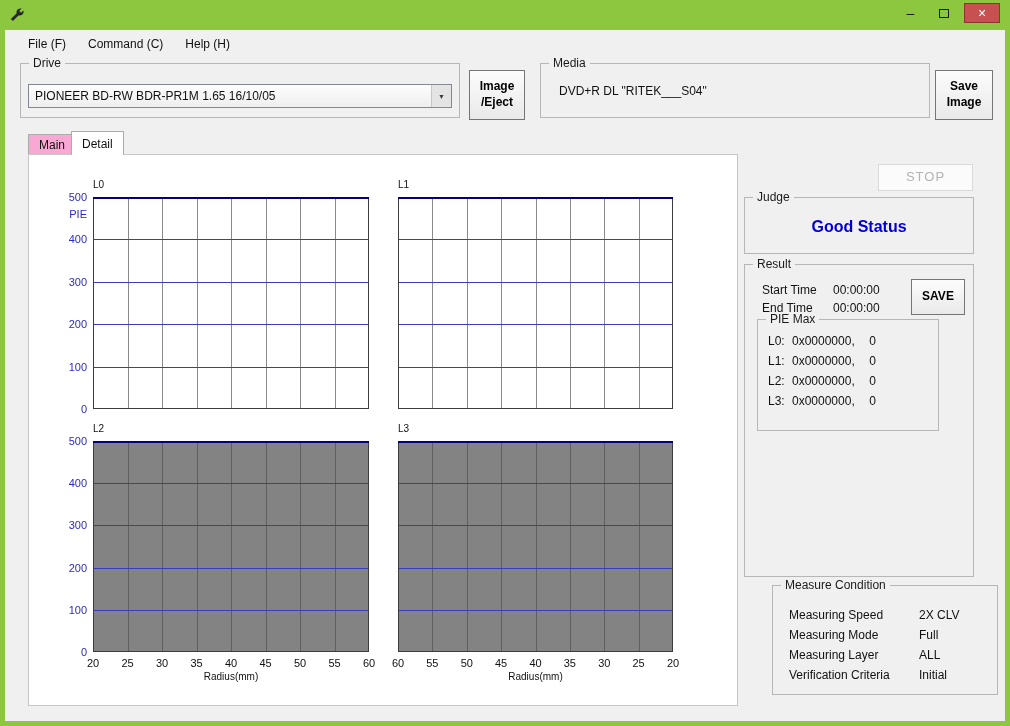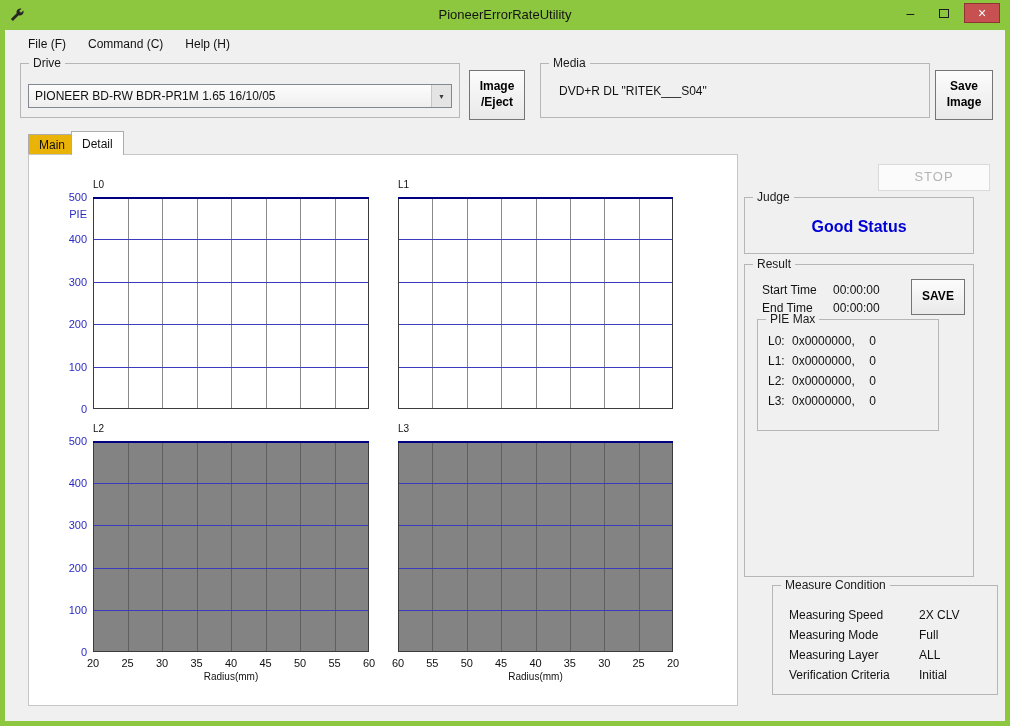--- a/index.html
+++ b/index.html
@@ -35,21 +35,21 @@
     display:flex; align-items:center; }
   .combo-text { flex:1; padding-left:6px; font-size:12px; color:#111; white-space:nowrap; overflow:hidden; }
   .combo-arrow { width:20px; align-self:stretch; display:flex; align-items:center; justify-content:center;
     font-size:7px; color:#3d3d3d; background:#e4e4e4; border-left:1px solid #c6c6c6; }
   .btn { position:absolute; background:linear-gradient(#fcfcfc,#e9e9e9); border:1px solid #757575;
     font-weight:bold; font-size:12px; color:#000; display:flex; align-items:center; justify-content:center;
     text-align:center; line-height:1.3; cursor:default; }
   .btn.disabled { background:#fbfbfb; border:1px solid #dadada; color:#b3b3b3;
     font-weight:normal; font-size:13px; letter-spacing:1px; }
   
-  .tab { position:absolute; border:1px solid #acacac; background:#eab308; font-size:12px;
+  .tab { position:absolute; border:1px solid #acacac; background:#f9a8d4; font-size:12px;
     color:#111; display:flex; align-items:center; justify-content:center; padding:0 10px; }
   .tab-main { left:28px; top:134px; height:21px; }
   .tab-detail { left:71px; top:131px; height:24px; background:#fff; border-bottom:none; z-index:4; }
   
   .panel { position:absolute; left:28px; top:154px; width:710px; height:552px;
     background:#fff; border:1px solid #c6c6c6; z-index:2; }
   .pie-label { position:absolute; left:16px; top:18px; width:42px; text-align:right;
     font-size:11px; color:var(--tick-blue,#2b2bc4);margin-top:35px; }
   .chart-title { position:absolute; font-size:10px; color:#111; }
   .plot { position:absolute; }
@@ -66,21 +66,20 @@
 <body>
 
 <div class="window">
 
   <div class="titlebar">
     <span class="app-icon">
       <svg viewBox="0 0 16 16" width="16" height="16">
         <path d="M11.2 1.4a3.7 3.7 0 0 0-3.5 4.9L1.9 12l2 2 5.8-5.8a3.7 3.7 0 0 0 4.9-3.5c0-.4-.1-.9-.2-1.3L12 5.8 10.2 4l2.4-2.4c-.4-.1-.9-.2-1.4-.2z" fill="#262626"></path>
       </svg>
     </span>
-    <span class="window-title">PioneerErrorRateUtility</span>
     <span class="win-controls">
       <span class="win-btn">–</span>
       <span class="win-btn">
           <span class="max-box"></span>
         </span>
       <span class="win-btn close">×</span>
     </span>
   </div>
 
   <div class="menubar">
@@ -218,21 +217,21 @@
         <div class="y-tick" style="top: 42px;">500</div>
         <div class="y-tick" style="top: 497px;">0</div>
         <div class="y-tick" style="top: 454.8px;">100</div>
         <div class="y-tick" style="top: 412.6px;">200</div>
         <div class="y-tick" style="top: 370.4px;">300</div>
         <div class="y-tick" style="top: 328.2px;">400</div>
         <div class="y-tick" style="top: 286px;">500</div>
       </div>
   </div>
 
-  <div class="btn disabled" style="left:878px; top:164px; width:112px; height:27px;">STOP</div>
+  <div class="btn disabled" style="left:878px; top:164px; width:95px; height:27px;">STOP</div>
 
   <div class="groupbox" style="left:744px; top:197px; width:230px; height:57px;">
     <span class="gb-label">Judge</span>
     <span class="judge-status">Good Status</span>
   </div>
 
   <div class="groupbox" style="left:744px; top:264px; width:230px; height:313px;">
     <span class="gb-label">Result</span>
     <span class="kv" style="left:17px; top:18px;">Start Time</span>
     <span class="kv" style="left:88px; top:18px;">00:00:00</span>

